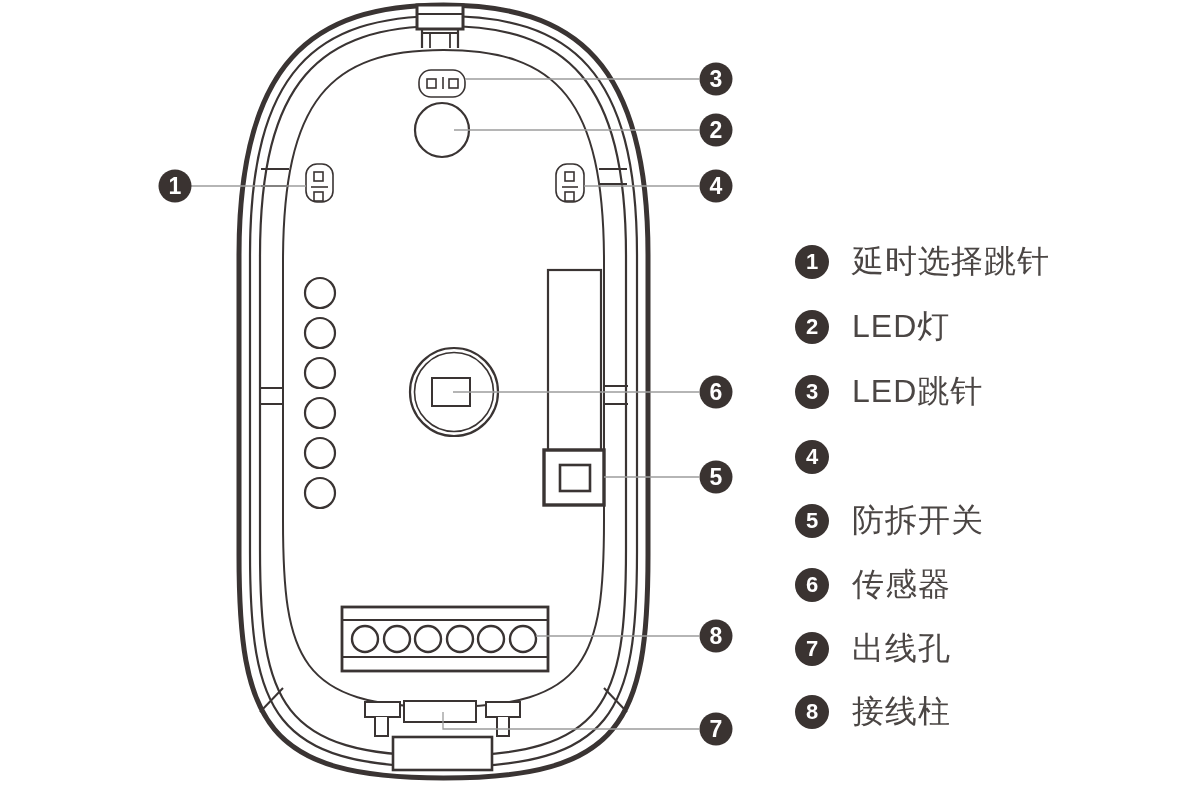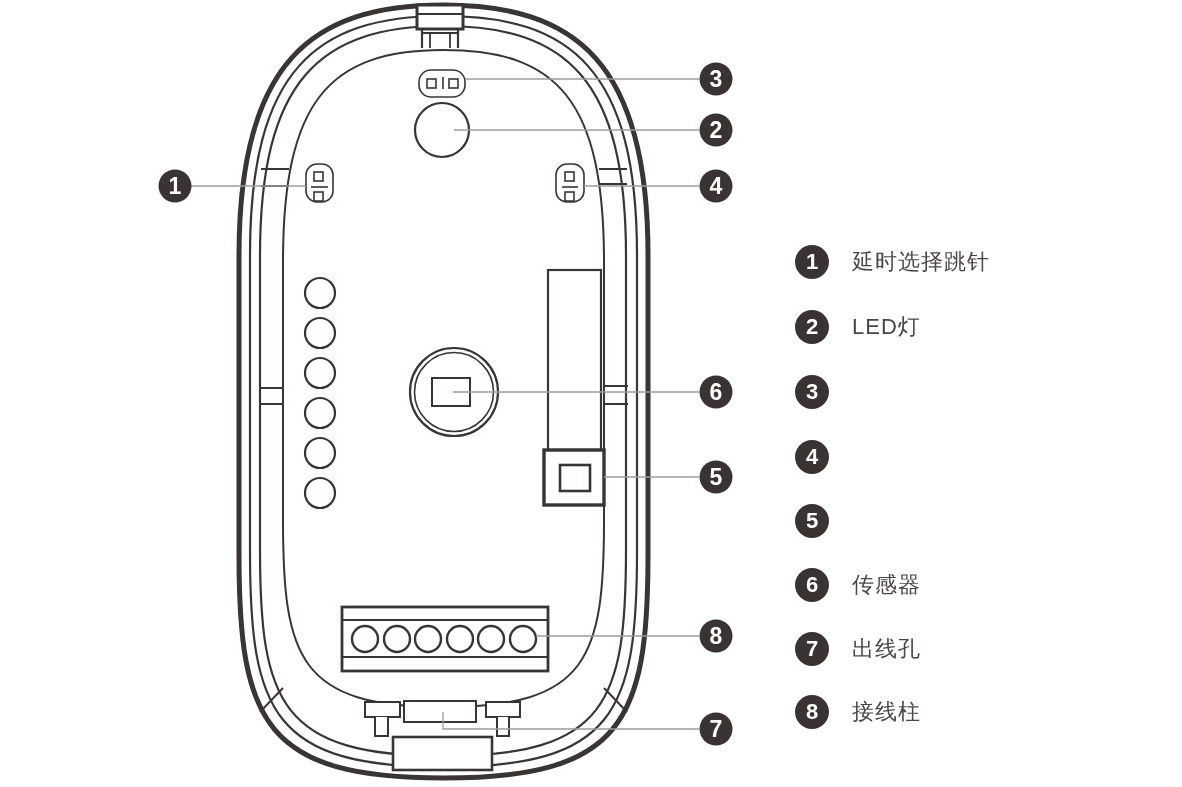--- a/index.html
+++ b/index.html
@@ -5,21 +5,21 @@
   html,body{margin:0;padding:0;background:#ffffff;}
   body{width:1182px;height:787px;position:relative;overflow:hidden;
        font-family:"Liberation Sans","DejaVu Sans",sans-serif;}
   .stage{position:absolute;left:0;top:0;width:1182px;height:787px;}
   svg{display:block;}
   .legend{position:absolute;left:795px;top:0;width:380px;}
   .legend-row{position:absolute;display:flex;align-items:center;height:34px;}
   .legend-num{width:34px;height:34px;border-radius:50%;background:#3a3331;color:#ffffff;
       display:flex;align-items:center;justify-content:center;font-size:22px;font-weight:bold;
       flex:0 0 34px;}
-  .legend-label{margin-left:23px;font-size:22px;color:#4b4644;letter-spacing:1px;white-space:nowrap;}
+  .legend-label{margin-left:23px;font-size:32px;color:#4b4644;letter-spacing:1px;white-space:nowrap;}
   .r1{top:245px;} .r2{top:310px;} .r3{top:375px;} .r4{top:440px;}
   .r5{top:504px;} .r6{top:568px;} .r7{top:632px;} .r8{top:695px;}
   .marker-text{fill:#ffffff;font-size:23px;font-weight:bold;font-family:"Liberation Sans","DejaVu Sans",sans-serif;}
 </style>
 </head>
 <body>
 
 <div class="stage">
 <svg width="1182" height="787" viewBox="0 0 1182 787" xmlns="http://www.w3.org/2000/svg" fill="none" stroke="#3a3433" stroke-linecap="butt">
 
@@ -172,26 +172,28 @@
   <div class="legend-row r1">
     <div class="legend-num">1</div>
     <div class="legend-label">延时选择跳针</div>
   </div>
   <div class="legend-row r2">
     <div class="legend-num">2</div>
     <div class="legend-label">LED灯</div>
   </div>
   <div class="legend-row r3">
     <div class="legend-num">3</div>
+    <div class="legend-label">LED跳针</div>
   </div>
   <div class="legend-row r4">
     <div class="legend-num">4</div>
   </div>
   <div class="legend-row r5">
     <div class="legend-num">5</div>
+    <div class="legend-label">防拆开关</div>
   </div>
   <div class="legend-row r6">
     <div class="legend-num">6</div>
     <div class="legend-label">传感器</div>
   </div>
   <div class="legend-row r7">
     <div class="legend-num">7</div>
     <div class="legend-label">出线孔</div>
   </div>
   <div class="legend-row r8">

